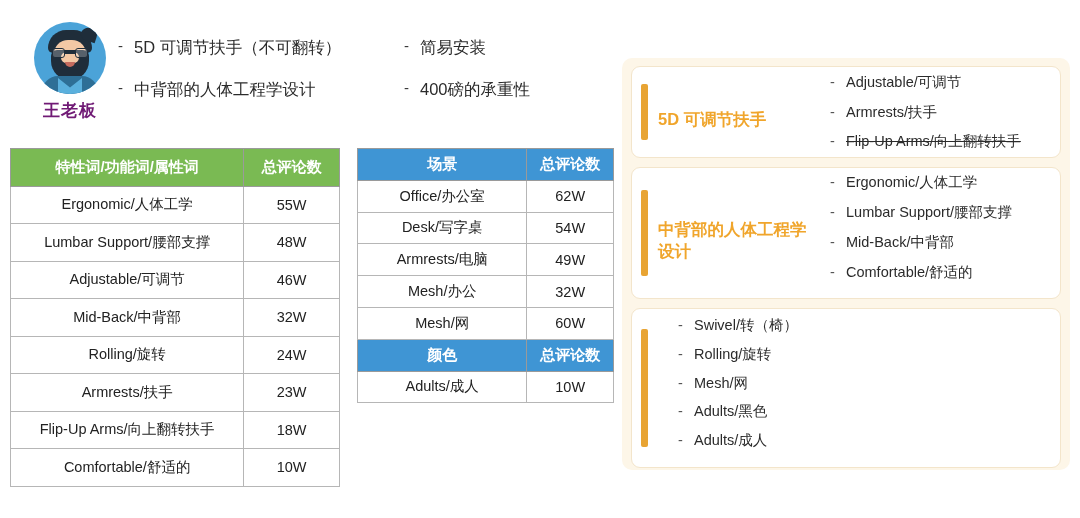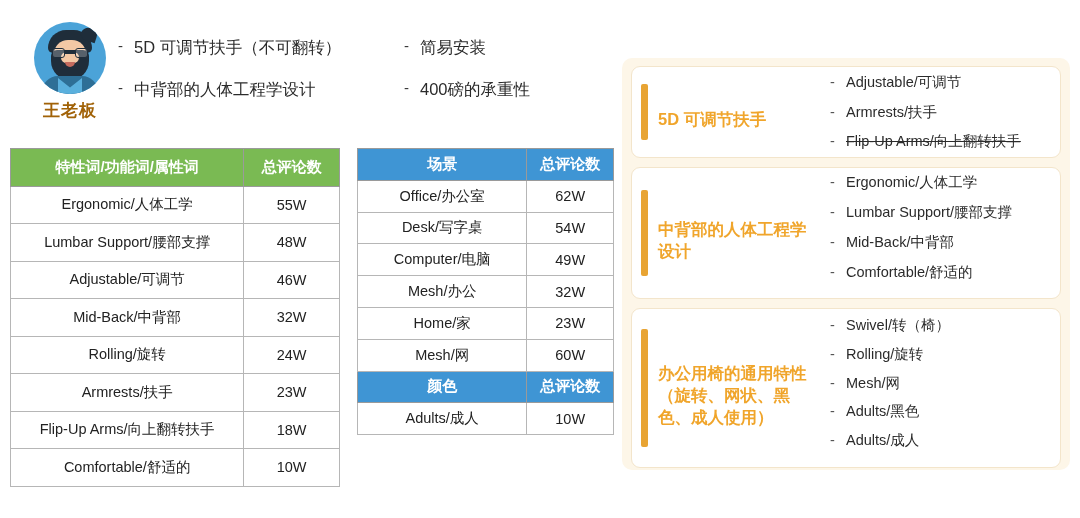--- a/index.html
+++ b/index.html
@@ -71,21 +71,21 @@
   .av-shirt {
     position: absolute; left: 8px; bottom: -4px; width: 56px; height: 22px;
     background: #2e6f96; border-radius: 16px 16px 0 0;
   }
   .av-collar {
     position: absolute; left: 24px; bottom: 0px; width: 24px; height: 16px;
     background: #5ab0dd;
     clip-path: polygon(0 0, 50% 60%, 100% 0, 100% 100%, 0 100%);
   }
   .avatar-name {
-    margin-top: 5px; font-size: 17px; font-weight: bold; color: #a16207;
+    margin-top: 5px; font-size: 17px; font-weight: bold; color: #701a75;
     letter-spacing: 1px;
   }
 
   .bullets-col { position: absolute; }
   .bullets-col.c1 { left: 118px; top: 36px; }
   .bullets-col.c2 { left: 404px; top: 36px; }
   .bullet-row {
     display: flex; align-items: flex-start;
     font-size: 16.5px; color: #2b2b2b; line-height: 1.35;
     margin-bottom: 20px;
@@ -250,30 +250,26 @@
         </tr>
         <tr>
           <td class="c-label">Office/办公室</td>
           <td class="c-val">62W</td>
         </tr>
         <tr>
           <td class="c-label">Desk/写字桌</td>
           <td class="c-val">54W</td>
         </tr>
         <tr>
-          <td class="c-label">Computer/电脑</td>
+          <td class="c-label">Armrests/电脑</td>
           <td class="c-val">49W</td>
         </tr>
         <tr>
           <td class="c-label">Mesh/办公</td>
           <td class="c-val">32W</td>
-        </tr>
-        <tr>
-          <td class="c-label">Home/家</td>
-          <td class="c-val">23W</td>
         </tr>
         <tr>
           <td class="c-label">Mesh/网</td>
           <td class="c-val">60W</td>
         </tr>
         <tr>
           <td class="hdr c-label">颜色</td>
           <td class="hdr c-val">总评论数</td>
         </tr>
         <tr>
@@ -319,21 +315,20 @@
             <span class="card-text">Mid-Back/中背部</span>
           </div>
           <div class="card-item">
             <span class="card-dash">-</span>
             <span class="card-text">Comfortable/舒适的</span>
           </div>
         </div>
     </div>
     <div class="card card3">
       <div class="card-bar"></div>
-      <div class="card-title">办公用椅的通用特性（旋转、网状、黑色、成人使用）</div>
       <div class="card-list">
           <div class="card-item">
             <span class="card-dash">-</span>
             <span class="card-text">Swivel/转（椅）</span>
           </div>
           <div class="card-item">
             <span class="card-dash">-</span>
             <span class="card-text">Rolling/旋转</span>
           </div>
           <div class="card-item">

